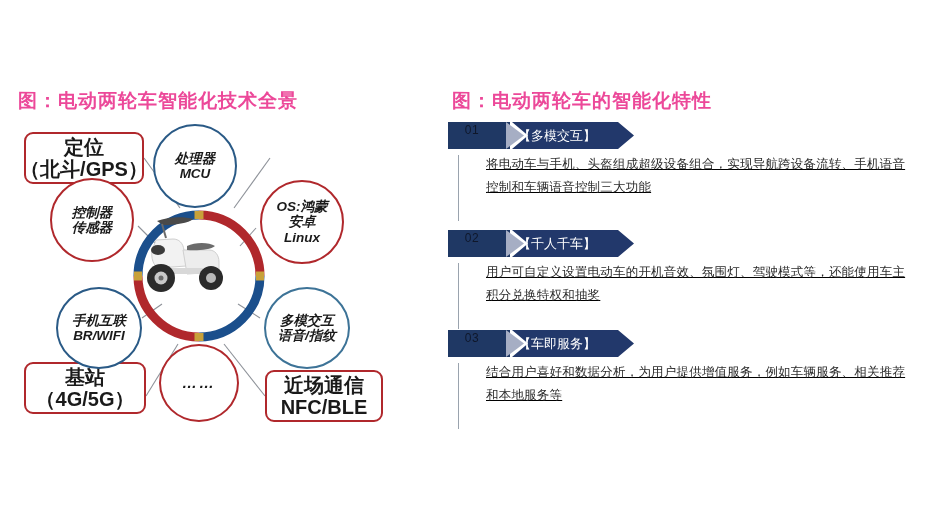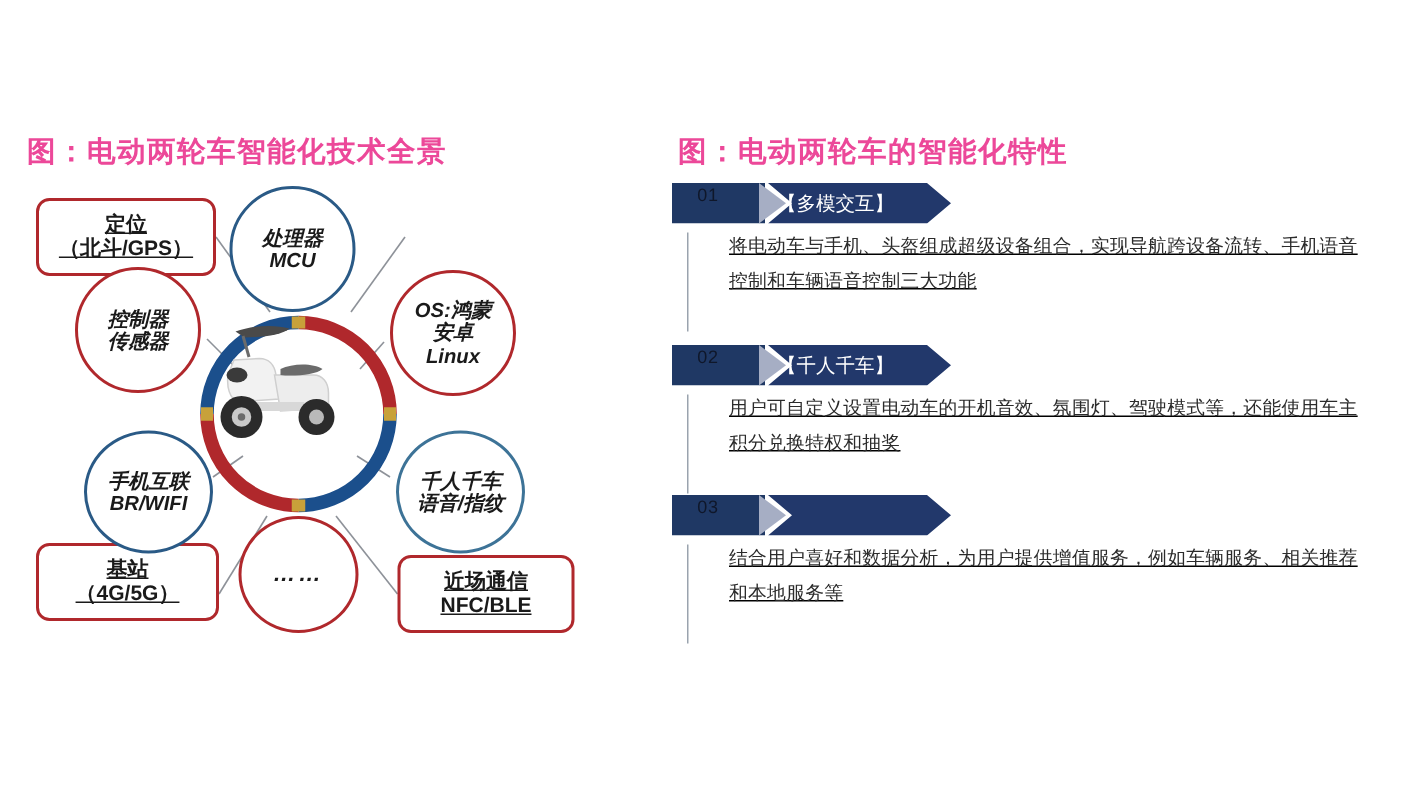--- a/index.html
+++ b/index.html
@@ -23,21 +23,21 @@
   
   #left-panel{position:absolute;left:12px;top:122px;width:390px;height:305px;background:#fff;}
   #left-svg{position:absolute;left:0;top:0;}
 
   .node{position:absolute;display:flex;flex-direction:column;
         align-items:center;justify-content:center;text-align:center;
         color:#1a1a1a;font-weight:bold;line-height:1.12;box-sizing:border-box;}
   .node .ln{display:block;white-space:nowrap;}
 
   
-  .box{border:2px solid #b0282c;border-radius:9px;background:#fff;font-size:14px;text-decoration:underline;}
+  .box{border:2px solid #b0282c;border-radius:9px;background:#fff;font-size:20px;}
   
   .circ{border-radius:50%;background:#fff;font-size:13.5px;font-style:italic;}
   .circ.red{border:2px solid #b0282c;}
   .circ.blue{border:2px solid #2a5a86;}
   .circ.blue2{border:2px solid #3d7397;}
 
   #n-gps      {left:12px; top:10px;  width:120px;height:52px;}
   #n-cloud    {left:258px;top:14px;  width:112px;height:44px;}
   #n-base     {left:12px; top:240px; width:122px;height:52px;}
   #n-nfc      {left:253px;top:248px; width:118px;height:52px;}
@@ -166,21 +166,21 @@
       <span class="ln">控制器</span>
       <span class="ln">传感器</span>
     </div>
 
     <div class="node circ blue" id="n-phone">
       <span class="ln">手机互联</span>
       <span class="ln">BR/WIFI</span>
     </div>
 
     <div class="node circ blue2" id="n-ai">
-      <span class="ln">千人千车</span>
+      <span class="ln">多模交互</span>
       <span class="ln">语音/指纹</span>
     </div>
 
     <div class="node circ red" id="n-dots">
       <span class="ln">……</span>
     </div>
   </div>
 
   <div class="panel-title" id="title-right">图：电动两轮车的智能化特性</div>
 
@@ -219,20 +219,21 @@
     </div>
 
     <div class="feature" id="f2">
       <div class="arrow-wrap">
         <svg width="188" height="27">
           <path d="M0 0 L62 0 L62 27 L0 27 Z" fill="#1f3864"></path>
           <path d="M58 0 L76 13.5 L58 27 Z" fill="#a6aec4"></path>
           <path d="M64 0 L170 0 L186 13.5 L170 27 L64 27 L80 13.5 Z" fill="#22386b"></path>
         </svg>
         <div class="arrow-num">03</div>
+        <div class="arrow-label">【车即服务】</div>
       </div>
       <div class="body-wrap">
         <div class="vbar"></div>
         <div class="body-text">结合用户喜好和数据分析，为用户提供增值服务，例如车辆服务、相关推荐和本地服务等</div>
       </div>
     </div>
 
   </div>
 </div>
 

